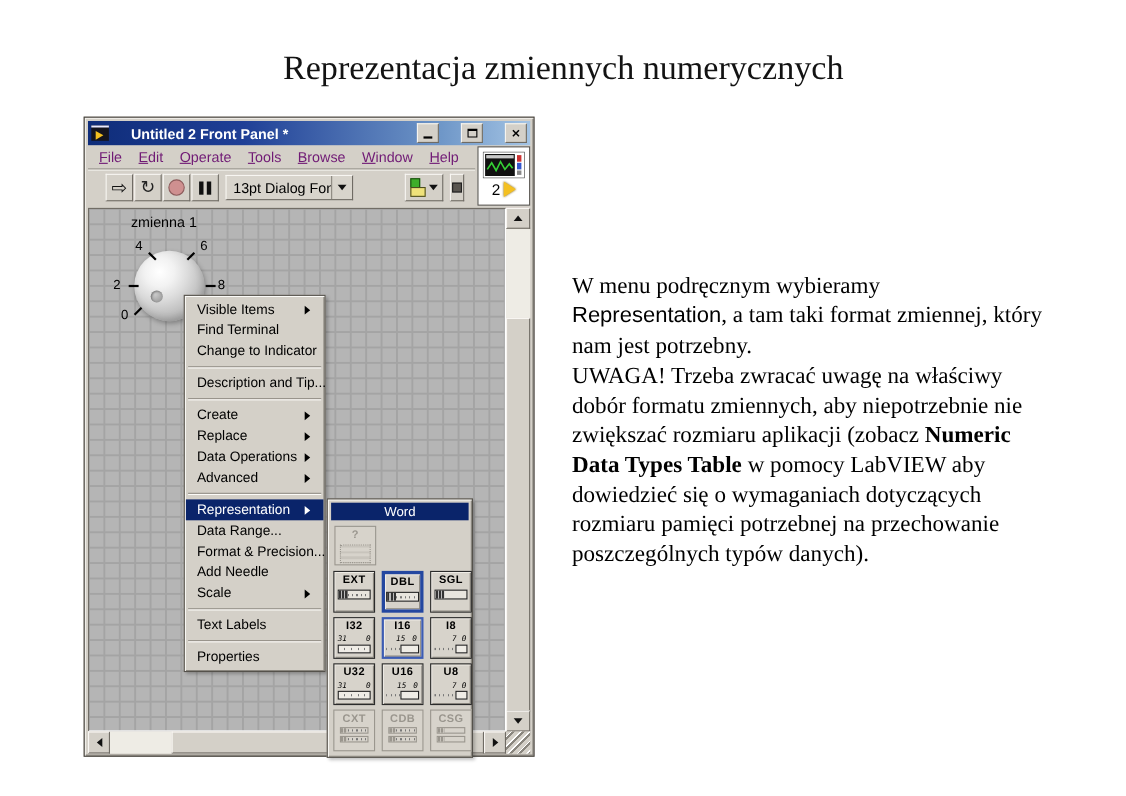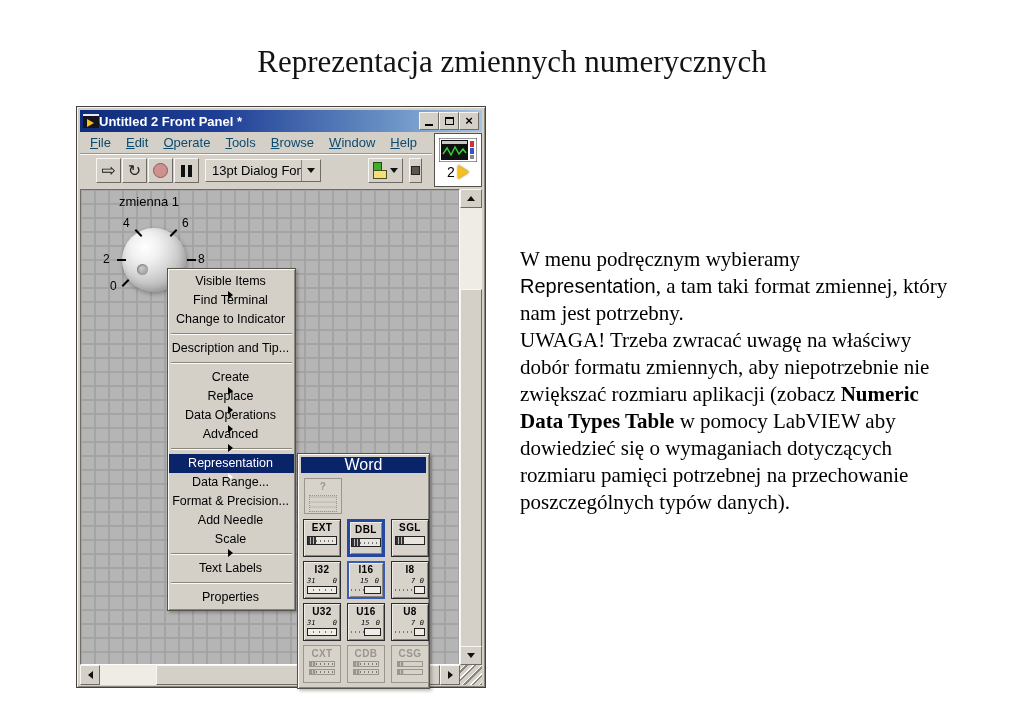--- a/index.html
+++ b/index.html
@@ -15,38 +15,38 @@
   
   .lv-window{
     position:absolute;left:76px;top:106px;width:410px;height:582px;
     background:#d4d0c8;border:1px solid #45423d;
     box-shadow:inset 1px 1px 0 #f6f4ef, inset -1px -1px 0 #8a867e;
     box-sizing:border-box;z-index:1;
   }
   .titlebar{
     position:absolute;left:3px;top:3px;right:3px;height:22px;
     background:linear-gradient(90deg,#0f2d7a 0%,#1f3f96 35%,#6f97c8 80%,#a4c4e4 100%);
-    display:flex;align-items:center;padding:0 3px;gap:0;box-sizing:border-box;
+    display:flex;align-items:center;padding:0 3px;gap:20px;box-sizing:border-box;
   }
   .lv-icon{width:16px;height:14px;background:#14141e;position:relative;flex:0 0 auto;
     box-shadow:inset 0 2px 0 #e8e8ff;}
   .lv-icon::after{content:"";position:absolute;left:4px;top:5px;
     border-left:7px solid #f4c020;border-top:4px solid transparent;border-bottom:4px solid transparent;}
   .title-text{flex:1;color:#fff;font-weight:bold;font-size:13px;white-space:nowrap;overflow:hidden;}
   .cap{width:18px;height:16px;background:#d4d0c8;border:1px solid;
     border-color:#f6f4ef #6f6b64 #6f6b64 #f6f4ef;display:grid;place-items:center;flex:0 0 auto;}
   .min-glyph{width:8px;height:2px;background:#000;margin-top:8px;}
   .max-glyph{width:9px;height:8px;border:1px solid #000;border-top-width:2px;box-sizing:border-box;}
   .close-glyph{font-size:13px;font-weight:bold;line-height:12px;color:#000;}
   
   .menubar{
     position:absolute;left:3px;top:25px;width:352px;height:21px;
     display:flex;align-items:center;padding:0 4px;gap:3px;box-sizing:border-box;font-size:13px;
   }
-  .mitem{display:inline-block;padding:2px 6px;color:#0c4a6e;}
+  .mitem{display:inline-block;padding:2px 6px;color:#701a75;}
   .mitem::first-letter{text-decoration:underline;}
   
   .toolbar{
     position:absolute;left:3px;top:46px;width:352px;height:34px;
     border-top:1px solid #9b978f;box-shadow:inset 0 1px 0 #fcfbf8;
     display:flex;align-items:center;padding:0 4px;box-sizing:border-box;
   }
   .tbtn{width:25px;height:25px;background:#d4d0c8;border:1px solid;
     border-color:#f8f6f2 #6f6b64 #6f6b64 #f8f6f2;display:grid;place-items:center;
     box-sizing:border-box;margin-right:1px;flex:0 0 auto;}
@@ -109,33 +109,33 @@
     display:grid;place-items:center;box-sizing:border-box;}
   .sb-thumb{position:absolute;background:#d4d0c8;border:1px solid;border-color:#f8f6f2 #6f6b64 #6f6b64 #f8f6f2;box-sizing:border-box;}
   .grip{position:absolute;right:0;bottom:0;width:22px;height:20px;background:#d4d0c8;
     background-image:repeating-linear-gradient(135deg,transparent 0 3px,#fff 3px 4px,#8a867e 4px 6px);}
   
   .cmenu{
     position:absolute;left:167px;top:268px;width:129px;background:#d4d0c8;
     border:1px solid #55524c;box-shadow:inset 1px 1px 0 #fcfbf8, inset -1px -1px 0 #8a867e, 2px 2px 3px rgba(0,0,0,.25);
     box-sizing:border-box;padding:3px 1px;z-index:5;
   }
-  .citem{height:19px;line-height:19px;padding:0 12px 0 10px;font-size:12.5px;color:#000;display:flex;align-items:center;flex-direction:column;}
+  .citem{height:19px;line-height:19px;padding:0 12px 0 10px;font-size:12.5px;color:#000;display:flex;align-items:center;}
   .citem .lbl{flex:1;white-space:nowrap;}
   .citem .sub{width:0;height:0;border-top:4px solid transparent;border-bottom:4px solid transparent;border-left:5px solid #000;}
   .citem.sel{background:#0a246a;color:#fff;}
   .citem.sel .sub{border-left-color:#fff;}
   .csep{height:0;border-top:1px solid #8a867e;border-bottom:1px solid #fcfbf8;margin:4px 2px;}
   
   .smenu{
     position:absolute;left:297px;top:453px;width:133px;height:236px;background:#d4d0c8;
     border:1px solid #55524c;box-shadow:inset 1px 1px 0 #fcfbf8, inset -1px -1px 0 #8a867e, 2px 2px 3px rgba(0,0,0,.25);
     box-sizing:border-box;padding:3px;z-index:6;
   }
-  .smenu-title{height:16px;line-height:16px;background:#0a246a;color:#fff;font-size:16px;text-align:center;}
+  .smenu-title{height:16px;line-height:16px;background:#0a246a;color:#fff;font-size:12px;text-align:center;}
   .sm-body{position:relative;height:214px;}
   .type-btn{
     width:38px;height:38px;box-sizing:border-box;background:#d7d3cb;border:1px solid #2b2b2b;
     box-shadow:inset 1px 1px 0 #efece6, inset -1px -1px 0 #8a867e;
     display:flex;flex-direction:column;align-items:center;padding-top:2px;
   }
   .type-btn.unknown{position:absolute;left:3px;top:5px;width:38px;height:36px;}
   .sm-grid{position:absolute;left:2px;top:46px;display:grid;grid-template-columns:repeat(3,38px);grid-auto-rows:38px;gap:4px 6px;}
   .type-label{font-weight:bold;font-size:10px;letter-spacing:.4px;color:#000;line-height:11px;}
   .type-btn.disabled{border-color:#9a968e;box-shadow:none;}

